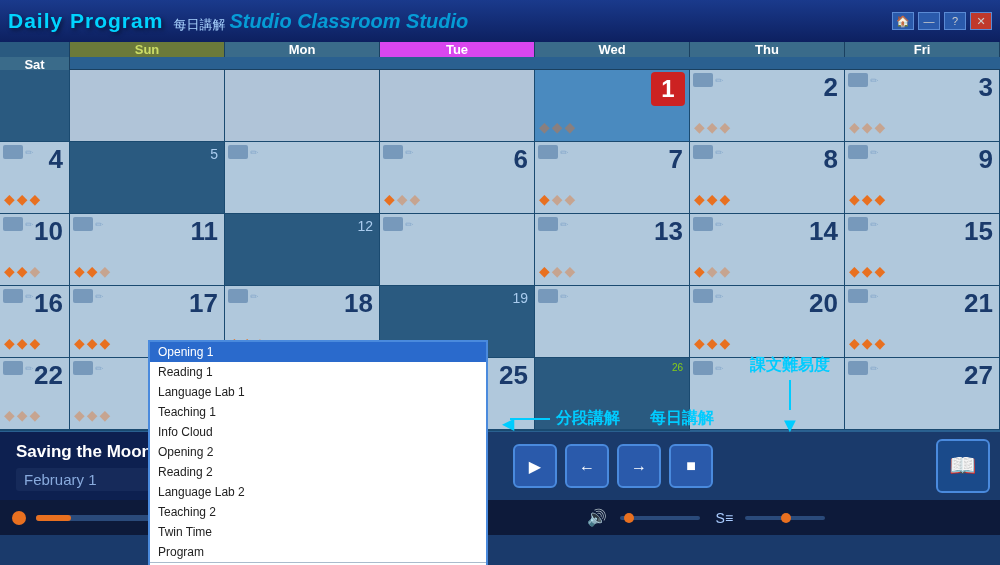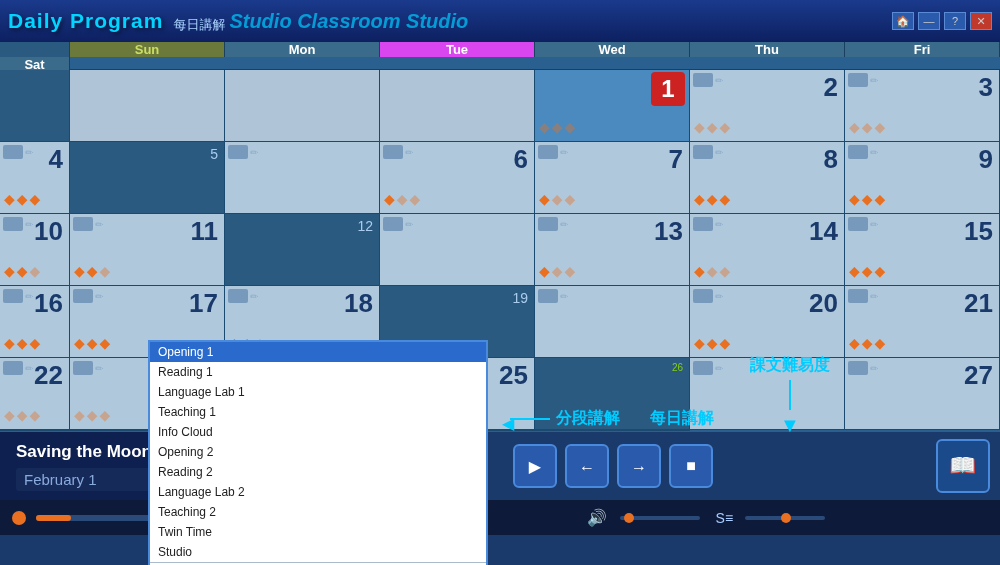--- a/index.html
+++ b/index.html
@@ -618,21 +618,21 @@
   <div class="dropdown-popup-item selected">Opening 1</div>
   <div class="dropdown-popup-item">Reading 1</div>
   <div class="dropdown-popup-item">Language Lab 1</div>
   <div class="dropdown-popup-item">Teaching 1</div>
   <div class="dropdown-popup-item">Info Cloud</div>
   <div class="dropdown-popup-item">Opening 2</div>
   <div class="dropdown-popup-item">Reading 2</div>
   <div class="dropdown-popup-item">Language Lab 2</div>
   <div class="dropdown-popup-item">Teaching 2</div>
   <div class="dropdown-popup-item">Twin Time</div>
-  <div class="dropdown-popup-item">Studio</div>
+  <div class="dropdown-popup-item">Program</div>
   <div class="dropdown-popup-select">
     
     
   </div>
 </div>
 
 <div style="position:absolute; top:408px; left:510px; z-index:200; display:flex; align-items:center; gap:6px">
   <div style="width:40px;height:2px;background:#00ccff;position:relative">
     <div style="position:absolute;left:-8px;top:-4px;color:#00ccff;font-size:16px">◀</div>
   </div>

